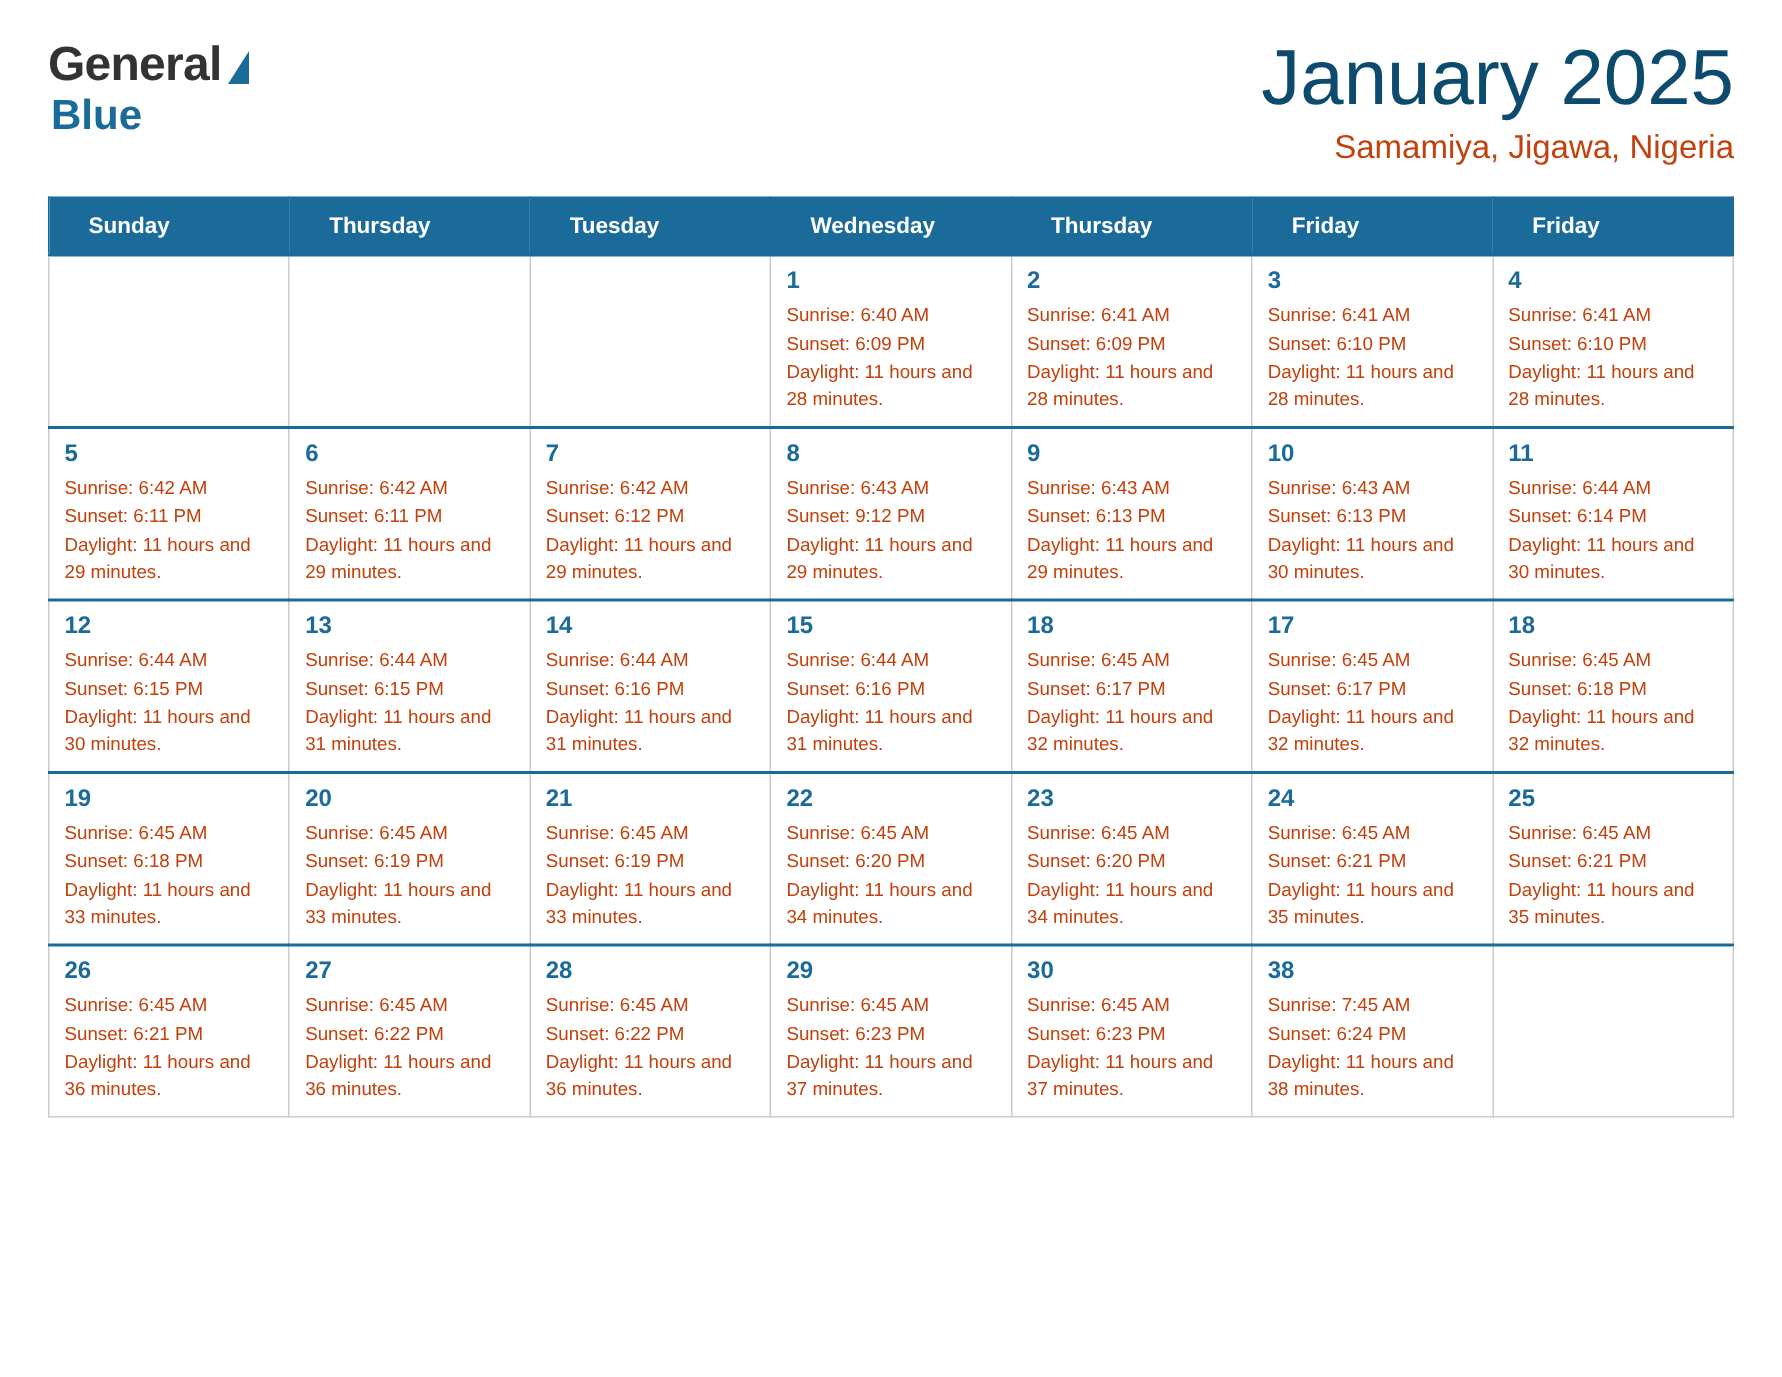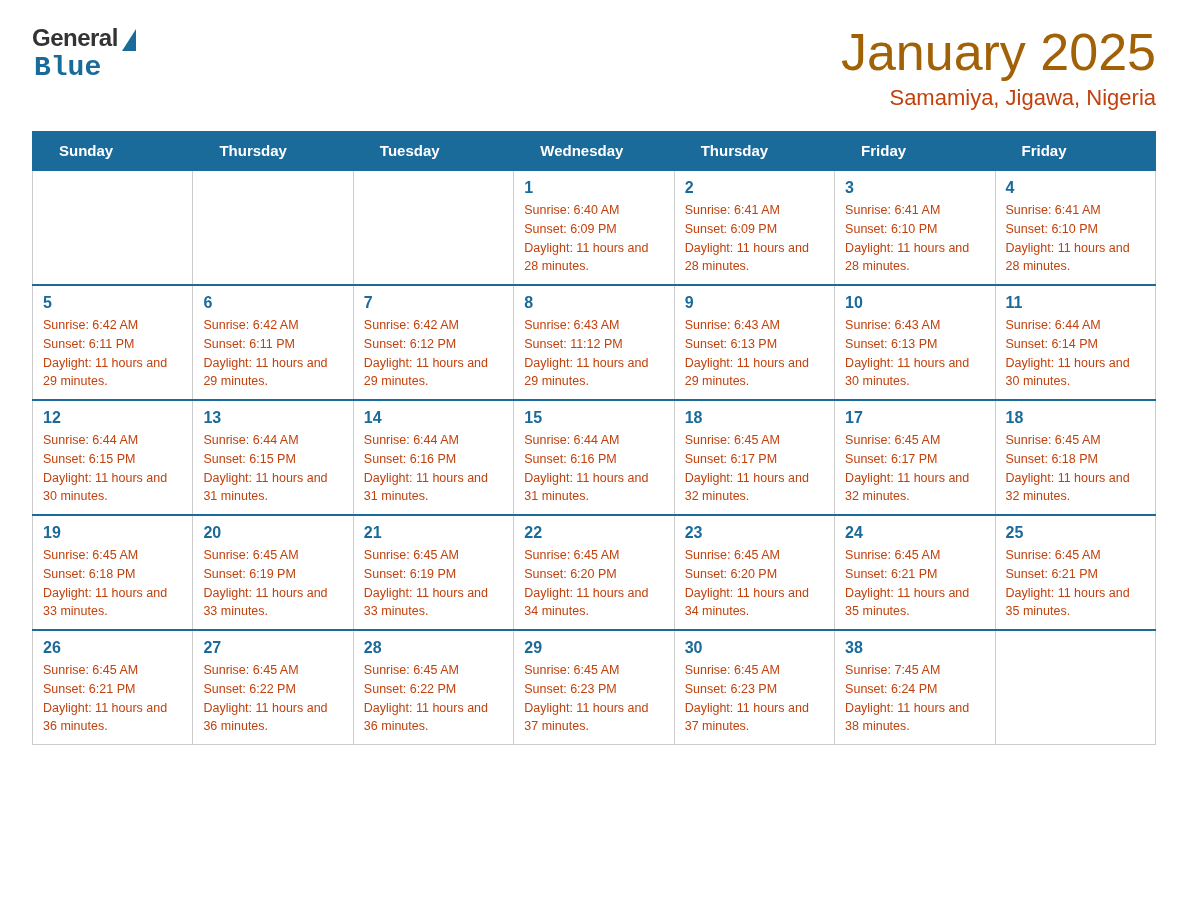--- a/index.html
+++ b/index.html
@@ -19,47 +19,46 @@
     .logo {
       display: flex;
       flex-direction: column;
       align-items: flex-start;
     }
     .logo-top {
       display: flex;
       align-items: center;
     }
     .logo-general {
-      font-size: 24px;
+      font-size: 32px;
       font-weight: bold;
       color: #333333;
       letter-spacing: -0.5px;
     }
     .logo-triangle {
       width: 0;
       height: 0;
       border-left: 14px solid transparent;
       border-bottom: 22px solid #1a6a9a;
       margin-left: 4px;
       margin-top: 4px;
     }
     .logo-blue {
       font-size: 28px;
       font-weight: bold;
       color: #1a6a9a;
       margin-left: 2px;
-      font-family: Liberation Mono, monospace;
     }
     .title-area {
       text-align: right;
     }
     .month-title {
       font-size: 52px;
       font-weight: normal;
-      color: #a16207;
+      color: #0c4a6e;
       line-height: 1.1;
       text-align: center;
     }
     .location-title {
       font-size: 22px;
       color: #c2410c;
       font-weight: normal;
       margin-top: 4px;
     }
     .calendar {
@@ -178,21 +177,21 @@
         </td>
         <td>
           <span class="day-number">7</span>
           <div class="day-info">Sunrise: 6:42 AM
 Sunset: 6:12 PM
 Daylight: 11 hours and 29 minutes.</div>
         </td>
         <td>
           <span class="day-number">8</span>
           <div class="day-info">Sunrise: 6:43 AM
-Sunset: 11:12 PM
+Sunset: 9:12 PM
 Daylight: 11 hours and 29 minutes.</div>
         </td>
         <td>
           <span class="day-number">9</span>
           <div class="day-info">Sunrise: 6:43 AM
 Sunset: 6:13 PM
 Daylight: 11 hours and 29 minutes.</div>
         </td>
         <td>
           <span class="day-number">10</span>

